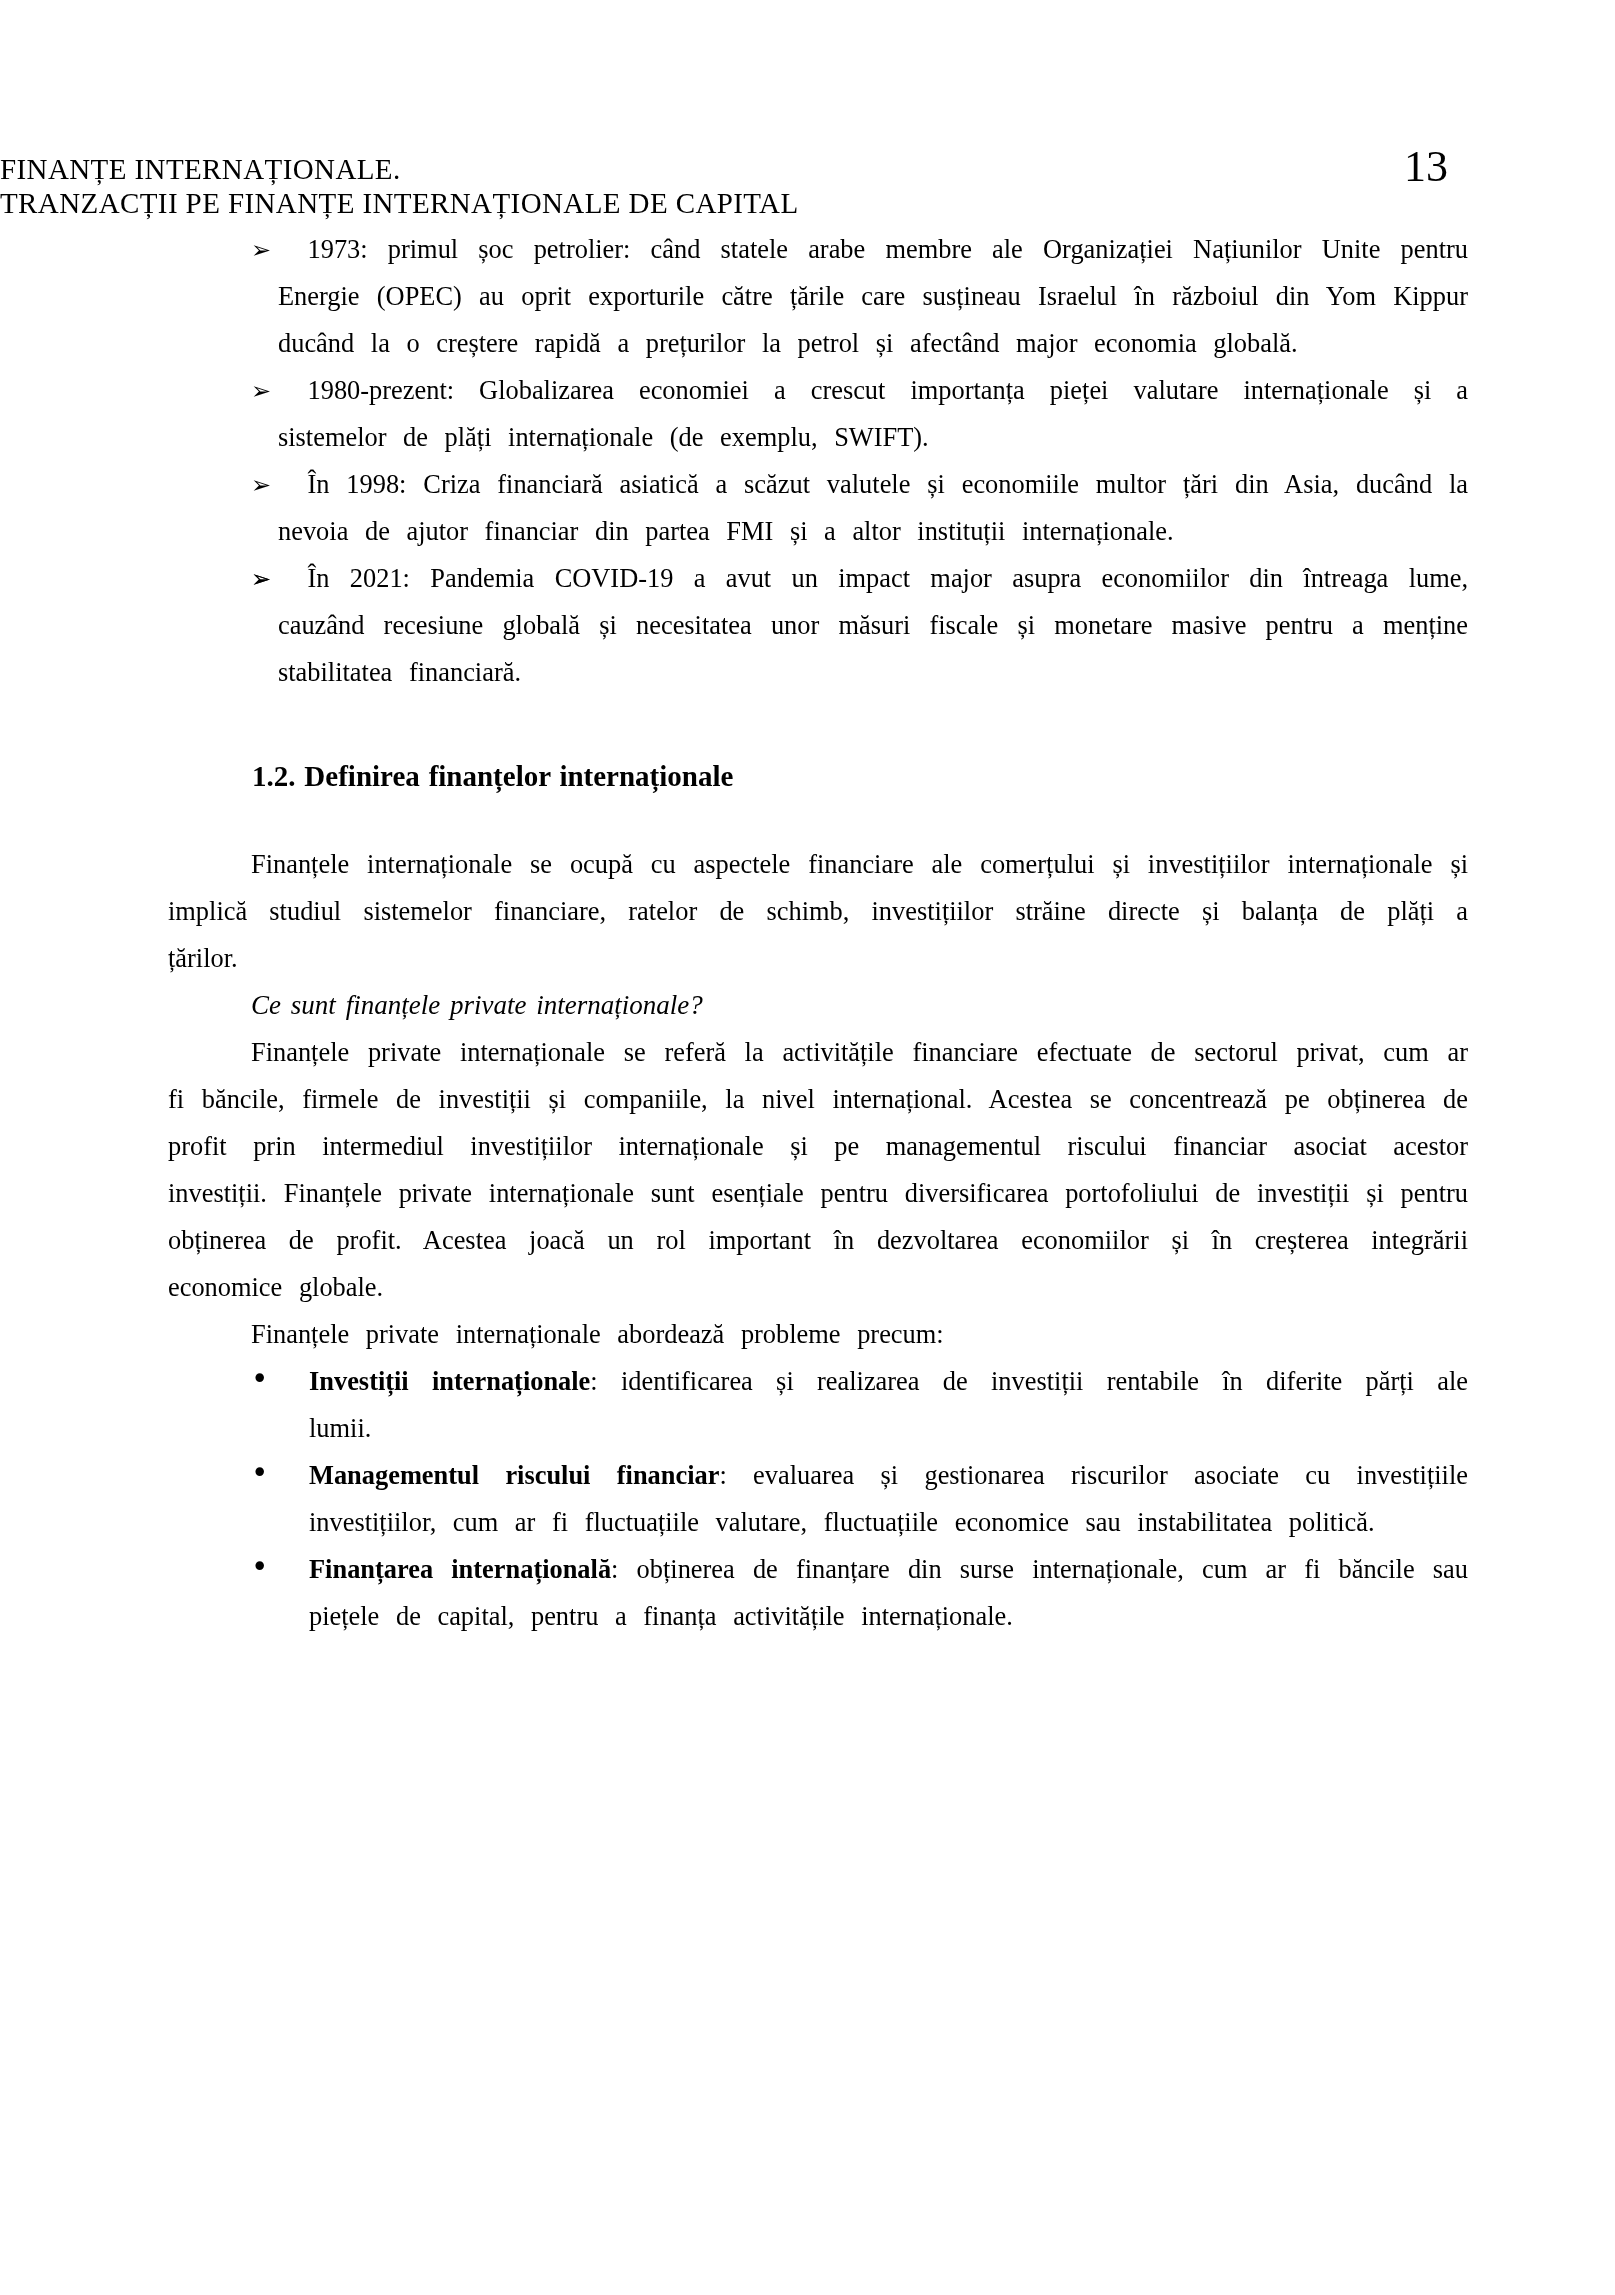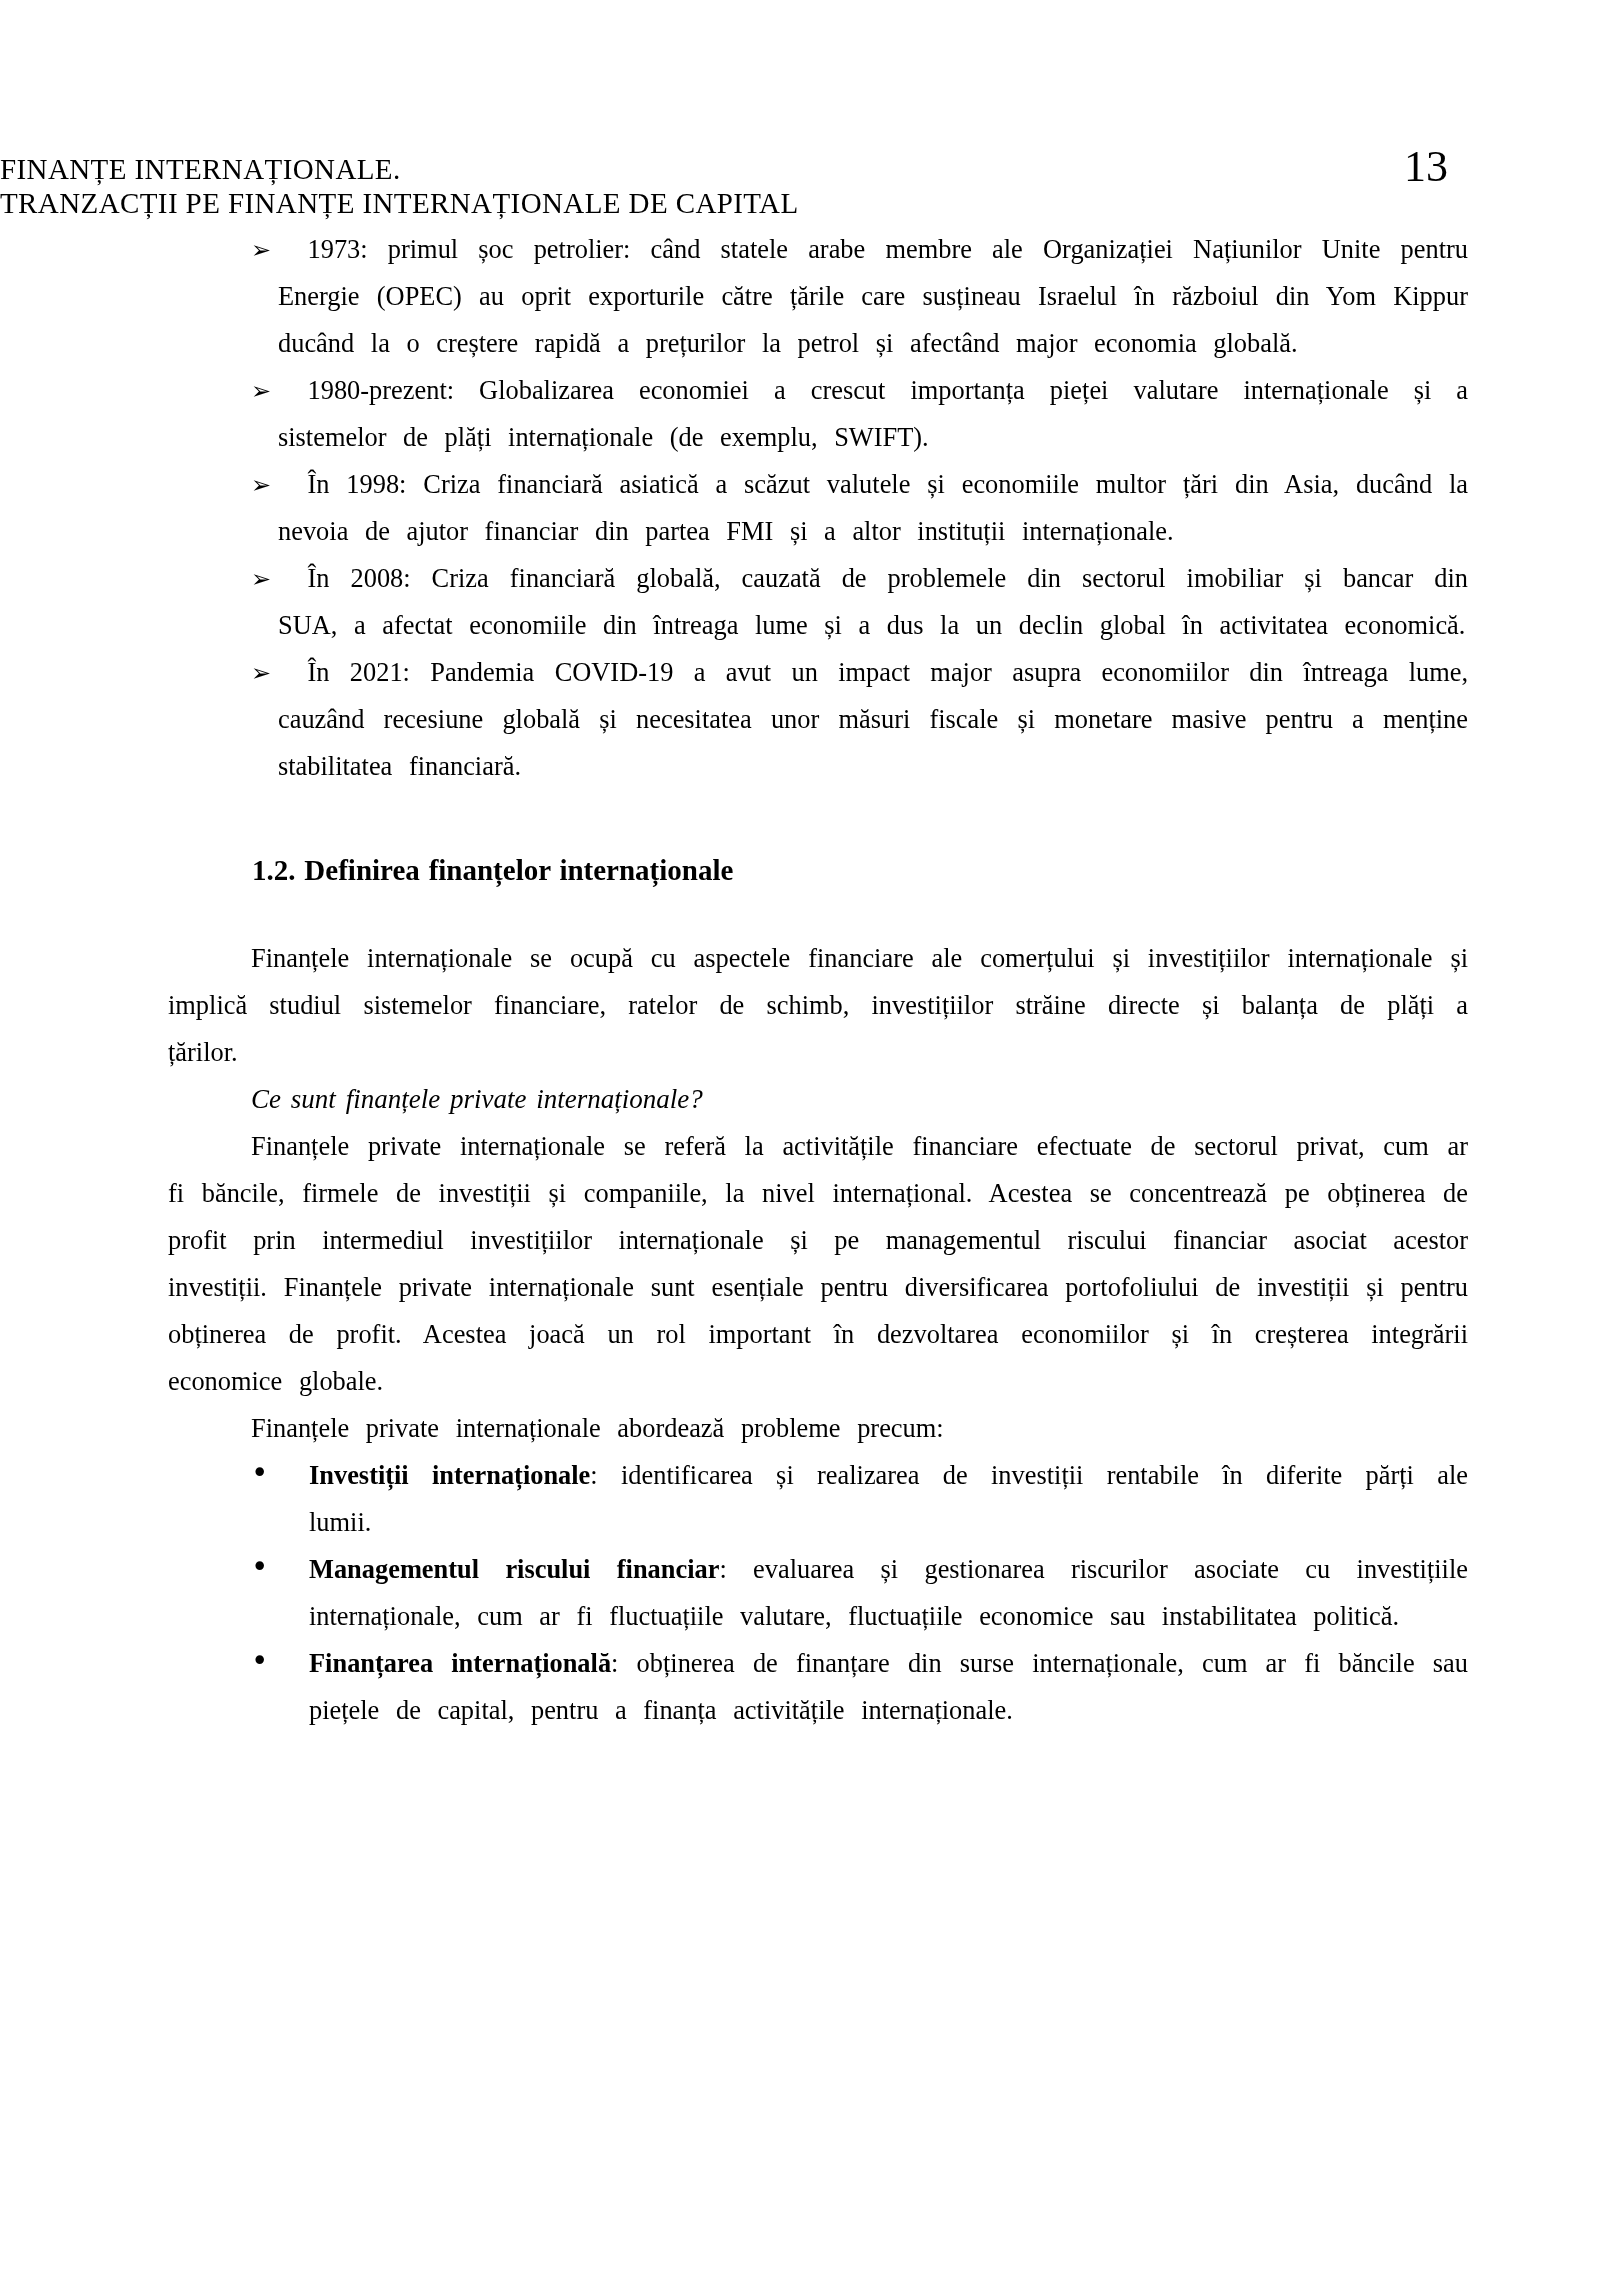--- a/index.html
+++ b/index.html
@@ -107,21 +107,20 @@
       <li>
         <span class="marker">➢</span>
         <span>1980-prezent: Globalizarea economiei a crescut importanța pieței valutare internaționale și a sistemelor de plăți internaționale (de exemplu, SWIFT).</span>
       </li>
       <li>
         <span class="marker">➢</span>
         <span>În 1998: Criza financiară asiatică a scăzut valutele și economiile multor țări din Asia, ducând la nevoia de ajutor financiar din partea FMI și a altor instituții internaționale.</span>
       </li>
       <li>
         <span class="marker">➢</span>
-        <span>În 2008: Criza financiară globală, cauzată de problemele din sectorul imobiliar și bancar din SUA, a afectat economiile din întreaga lume și a dus la un declin global în activitatea economică.</span>
       </li>
       <li>
         <span class="marker">➢</span>
         <span>În 2021: Pandemia COVID-19 a avut un impact major asupra economiilor din întreaga lume, cauzând recesiune globală și necesitatea unor măsuri fiscale și monetare masive pentru a menține stabilitatea financiară.</span>
       </li>
     </ul>
 
     <h2 class="section-heading">1.2. Definirea finanțelor internaționale</h2>
 
     <p class="body-para first-after-heading">Finanțele internaționale se ocupă cu aspectele financiare ale comerțului și investițiilor internaționale și implică studiul sistemelor financiare, ratelor de schimb, investițiilor străine directe și balanța de plăți a țărilor.</p>
@@ -132,21 +131,21 @@
 
     <p class="body-para">Finanțele private internaționale abordează probleme precum:</p>
 
     <ul class="dot-list">
       <li>
         <span class="marker">•</span>
         <span class="topic-lead">Investiții internaționale</span><span>: identificarea și realizarea de investiții rentabile în diferite părți ale lumii.</span>
       </li>
       <li>
         <span class="marker">•</span>
-        <span class="topic-lead">Managementul riscului financiar</span><span>: evaluarea și gestionarea riscurilor asociate cu investițiile internaționale, cum ar fi fluctuațiile valutare, fluctuațiile economice sau instabilitatea politică.</span>
+        <span class="topic-lead">Managementul riscului financiar</span><span>: evaluarea și gestionarea riscurilor asociate cu investițiile investițiilor, cum ar fi fluctuațiile valutare, fluctuațiile economice sau instabilitatea politică.</span>
       </li>
       <li>
         <span class="marker">•</span>
         <span class="topic-lead">Finanțarea internațională</span><span>: obținerea de finanțare din surse internaționale, cum ar fi băncile sau piețele de capital, pentru a finanța activitățile internaționale.</span>
       </li>
     </ul>
 
   </div>
 
 </div>

